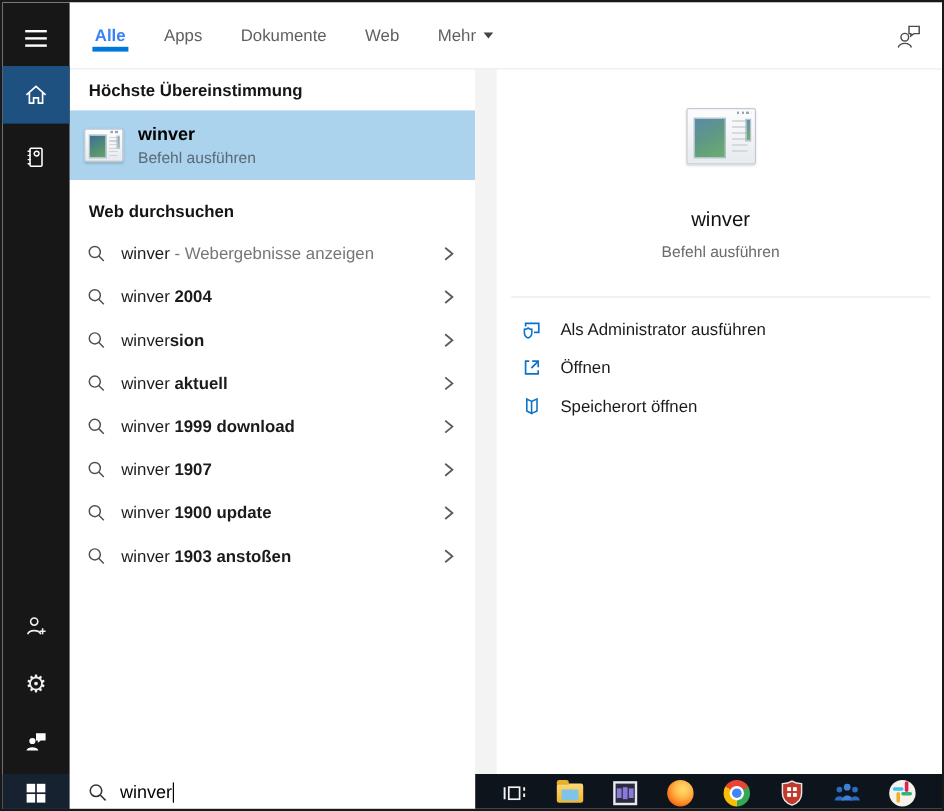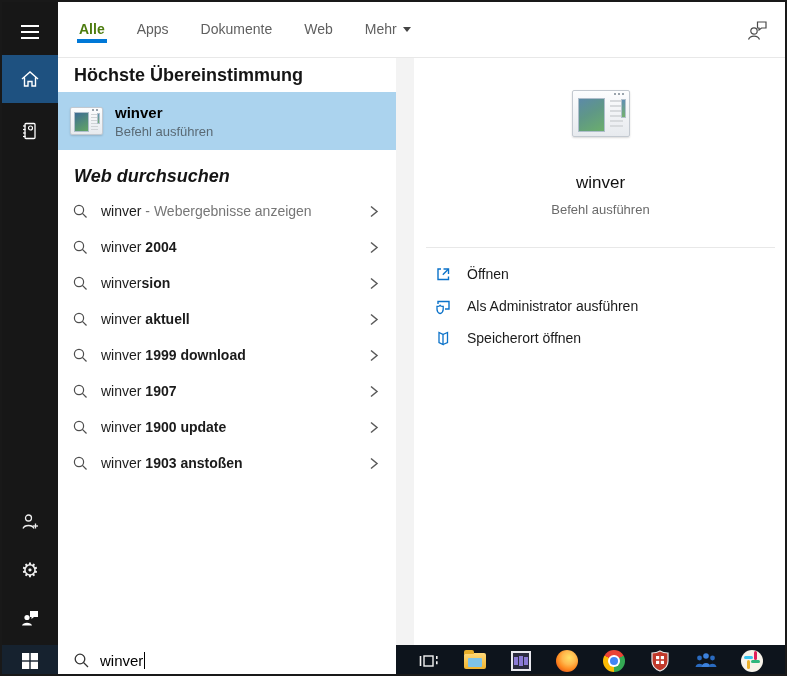--- a/index.html
+++ b/index.html
@@ -15,32 +15,32 @@
   .rail-btn.hamburger { position:absolute; top:6px; left:0; }
   .rail-btn.home { position:absolute; top:53px; left:0; background:#1e5180; }
   .rail-btn.notebook { position:absolute; top:105px; left:0; }
   .rail-btn.adduser { position:absolute; top:496px; left:0; }
   .rail-btn.gear { position:absolute; top:544px; left:0; color:#f0f0f0; font-size:20px; }
   .rail-btn.feedback { position:absolute; top:592px; left:0; }
   
   .topbar { position:absolute; left:56px; top:0; width:729px; height:56px; background:#fff; border-bottom:1px solid #e8e8e8; }
   .tabs { position:absolute; left:19px; top:0; height:56px; display:flex; align-items:center; gap:28px; }
   .tab { font-size:14px; color:#5f5f5f; padding:9px 2px 12px 2px; position:relative; cursor:pointer; display:flex; align-items:center; gap:6px; }
-  .tab.active { color:#4d7c0f; font-weight:700; }
+  .tab.active { color:#3b82f6; font-weight:700; }
   .tab.active::after { content:""; position:absolute; left:0; right:0; bottom:6px; height:4px; background:#0078d7; }
   .caret-down { width:0; height:0; border-left:4px solid transparent; border-right:4px solid transparent; border-top:5px solid #444; margin-top:2px; }
   .user-fb { position:absolute; right:18px; top:17px; cursor:pointer; }
   
   .results { position:absolute; left:56px; top:56px; width:338px; height:587px; background:#fff; }
-  .sec-head { height:34px; display:flex; align-items:center; padding-left:16px; font-size:18px; font-weight:700; color:#151515; }
+  .sec-head { height:34px; display:flex; align-items:center; padding-left:16px; font-size:14px; font-weight:700; color:#151515; }
   .best-row { height:58px; background:#abd3ee; display:flex; align-items:center; padding-left:12px; cursor:pointer; }
   .best-text { margin-left:12px; }
   .best-title { font-size:15px; font-weight:700; color:#000; }
   .best-sub { font-size:13px; color:#5a6a75; margin-top:3px; }
-  .sec-head.web { margin-top:9px;font-style:italic; }
+  .sec-head.web { margin-top:9px; }
   .sug-row { height:36px; display:flex; align-items:center; padding:0 14px 0 14px; cursor:pointer; font-size:14px; color:#1b1b1b;justify-content:space-between; }
   .sug-row .txt { margin-left:12px; white-space:pre-wrap; }
   .sug-row b { font-weight:700; }
   .sug-row .muted { color:#767676; }
   .sug-row .chev { margin-left:auto; }
   
   .strip { position:absolute; left:394px; top:56px; width:18px; height:587px; background:#f3f3f3; }
   
   .preview { position:absolute; left:412px; top:56px; width:373px; height:587px; background:#fff; }
   .pv-iconwrap { display:flex; justify-content:center; margin-top:32px; }
@@ -276,32 +276,32 @@
         <span class="lines"></span>
         <span class="vbar"></span>
     </div>
   </div>
   <div class="pv-title">winver</div>
   <div class="pv-sub">Befehl ausführen</div>
   <hr class="pv-hr">
 
   <div class="action-row">
     <svg width="18" height="18" viewBox="0 0 18 18">
+      <path d="M4,7 V4.5 H15 V12 H11" fill="none" stroke="#0b72c9" stroke-width="1.4"></path>
+      <path d="M3,9.5 c1.6,0 2.6,-0.6 3.1,-1.2 c0.5,0.6 1.5,1.2 3.1,1.2 v2.8 c0,2.2 -1.6,3.8 -3.1,4.3 c-1.5,-0.5 -3.1,-2.1 -3.1,-4.3 Z" fill="#fff" stroke="#0b72c9" stroke-width="1.3"></path>
+    </svg>
+    <span class="lbl">Als Administrator ausführen</span>
+  </div>
+  <div class="action-row">
+    <svg width="18" height="18" viewBox="0 0 18 18">
       <path d="M7,4 H4 V14.5 H14.5 V11.5" fill="none" stroke="#0b72c9" stroke-width="1.4"></path>
       <path d="M9.5,4 H14.5 V9" fill="none" stroke="#0b72c9" stroke-width="1.4"></path>
       <line x1="8.8" y1="9.7" x2="14.2" y2="4.3" stroke="#0b72c9" stroke-width="1.4"></line>
     </svg>
     <span class="lbl">Öffnen</span>
-  </div>
-  <div class="action-row">
-    <svg width="18" height="18" viewBox="0 0 18 18">
-      <path d="M4,7 V4.5 H15 V12 H11" fill="none" stroke="#0b72c9" stroke-width="1.4"></path>
-      <path d="M3,9.5 c1.6,0 2.6,-0.6 3.1,-1.2 c0.5,0.6 1.5,1.2 3.1,1.2 v2.8 c0,2.2 -1.6,3.8 -3.1,4.3 c-1.5,-0.5 -3.1,-2.1 -3.1,-4.3 Z" fill="#fff" stroke="#0b72c9" stroke-width="1.3"></path>
-    </svg>
-    <span class="lbl">Als Administrator ausführen</span>
   </div>
   <div class="action-row">
     <svg width="18" height="18" viewBox="0 0 18 18">
       <path d="M5,3.5 L5,13.5 L9,15.5 L9,5.5 Z" fill="none" stroke="#0b72c9" stroke-width="1.3"></path>
       <path d="M9,5.5 L13.5,3.5 L13.5,13.5 L9,15.5" fill="none" stroke="#0b72c9" stroke-width="1.3"></path>
     </svg>
     <span class="lbl">Speicherort öffnen</span>
   </div>
 </div>
 

